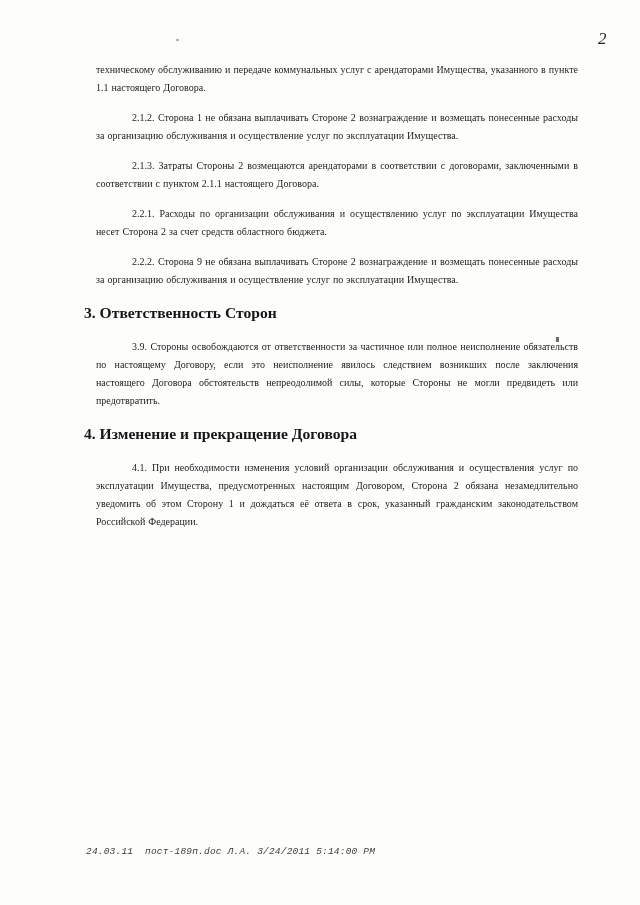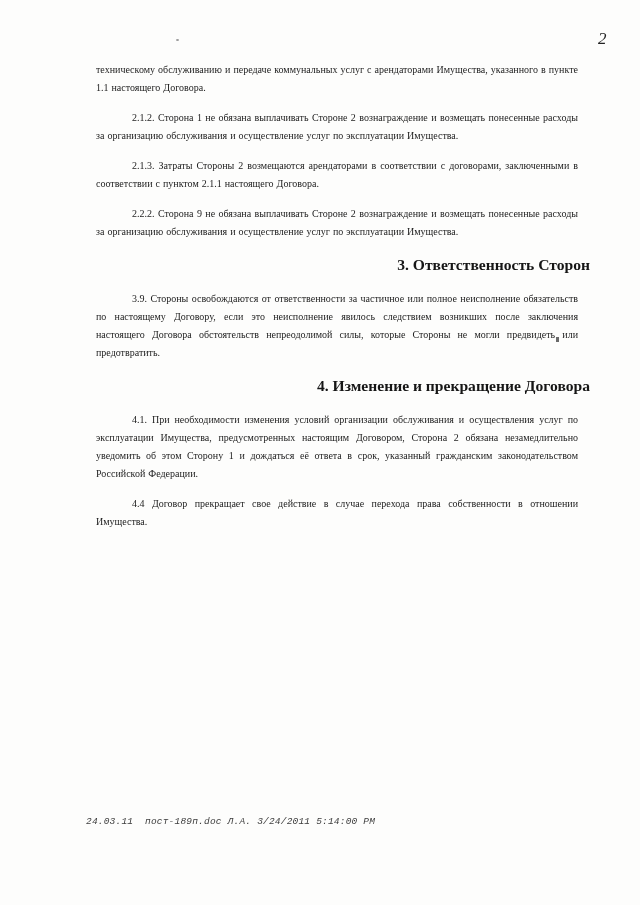--- a/index.html
+++ b/index.html
@@ -34,27 +34,27 @@
     text-align: justify;
     text-indent: 36px;
     word-spacing: 0.5px;
   }
   .para.no-indent { text-indent: 0; }
   .heading {
     margin: 15px 0 16px 0;
     font-size: 15.6px;
     line-height: 18px;
     font-weight: bold;
-    text-align: right;
+    text-align: left;
     color: #161616;
   }
   .footer {
     position: absolute;
     left: 86px;
-    top: 816px;
+    top: 846px;
     font-family: "Liberation Mono", "DejaVu Sans Mono", monospace;
     font-style: italic;
     font-size: 9.5px;
     letter-spacing: 0.2px;
     color: #3c3c3c;
     white-space: pre;
   }
   .speck { position: absolute; }
   .speck-1 {
     left: 176px; top: 39px;
@@ -80,33 +80,33 @@
 
   <div class="content">
 
     <p class="para no-indent">техническому обслуживанию и передаче коммунальных услуг с арендаторами Имущества, указанного в пункте 1.1 настоящего Договора.</p>
 
     <p class="para">2.1.2. Сторона 1 не обязана выплачивать Стороне 2 вознаграждение и возмещать понесенные расходы за организацию обслуживания и осуществление услуг по эксплуатации Имущества.</p>
 
     <p class="para">2.1.3. Затраты Стороны 2 возмещаются арендаторами в соответствии с договорами, заключенными в соответствии с пунктом 2.1.1 настоящего Договора.</p>
 
 
+    <p class="para">2.2.1. Расходы по организации обслуживания и осуществлению услуг по эксплуатации Имущества несет Сторона 2 за счет средств областного бюджета.</p>
 
     <p class="para">2.2.2. Сторона 9 не обязана выплачивать Стороне 2 вознаграждение и возмещать понесенные расходы за организацию обслуживания и осуществление услуг по эксплуатации Имущества.</p>
 
     <h2 class="heading">3. Ответственность Сторон</h2>
 
 
     <p class="para">3.9. Стороны освобождаются от ответственности за частичное или полное неисполнение обязательств по настоящему Договору, если это неисполнение явилось следствием возникших после заключения настоящего Договора обстоятельств непреодолимой силы, которые Стороны не могли предвидеть или предотвратить.</p>
 
     <h2 class="heading">4. Изменение и прекращение Договора</h2>
 
     <p class="para">4.1. При необходимости изменения условий организации обслуживания и осуществления услуг по эксплуатации Имущества, предусмотренных настоящим Договором, Сторона 2 обязана незамедлительно уведомить об этом Сторону 1 и дождаться её ответа в срок, указанный гражданским законодательством Российской Федерации.</p>
 
 
 
-    <p class="para">4.4 Договор прекращает свое действие в случае перехода права собственности в отношении Имущества.</p>
 
   </div>
 
   <div class="footer">24.03.11  пост-189п.doc Л.А. 3/24/2011 5:14:00 PM</div>
 
 </div>
 
 </body></html>

